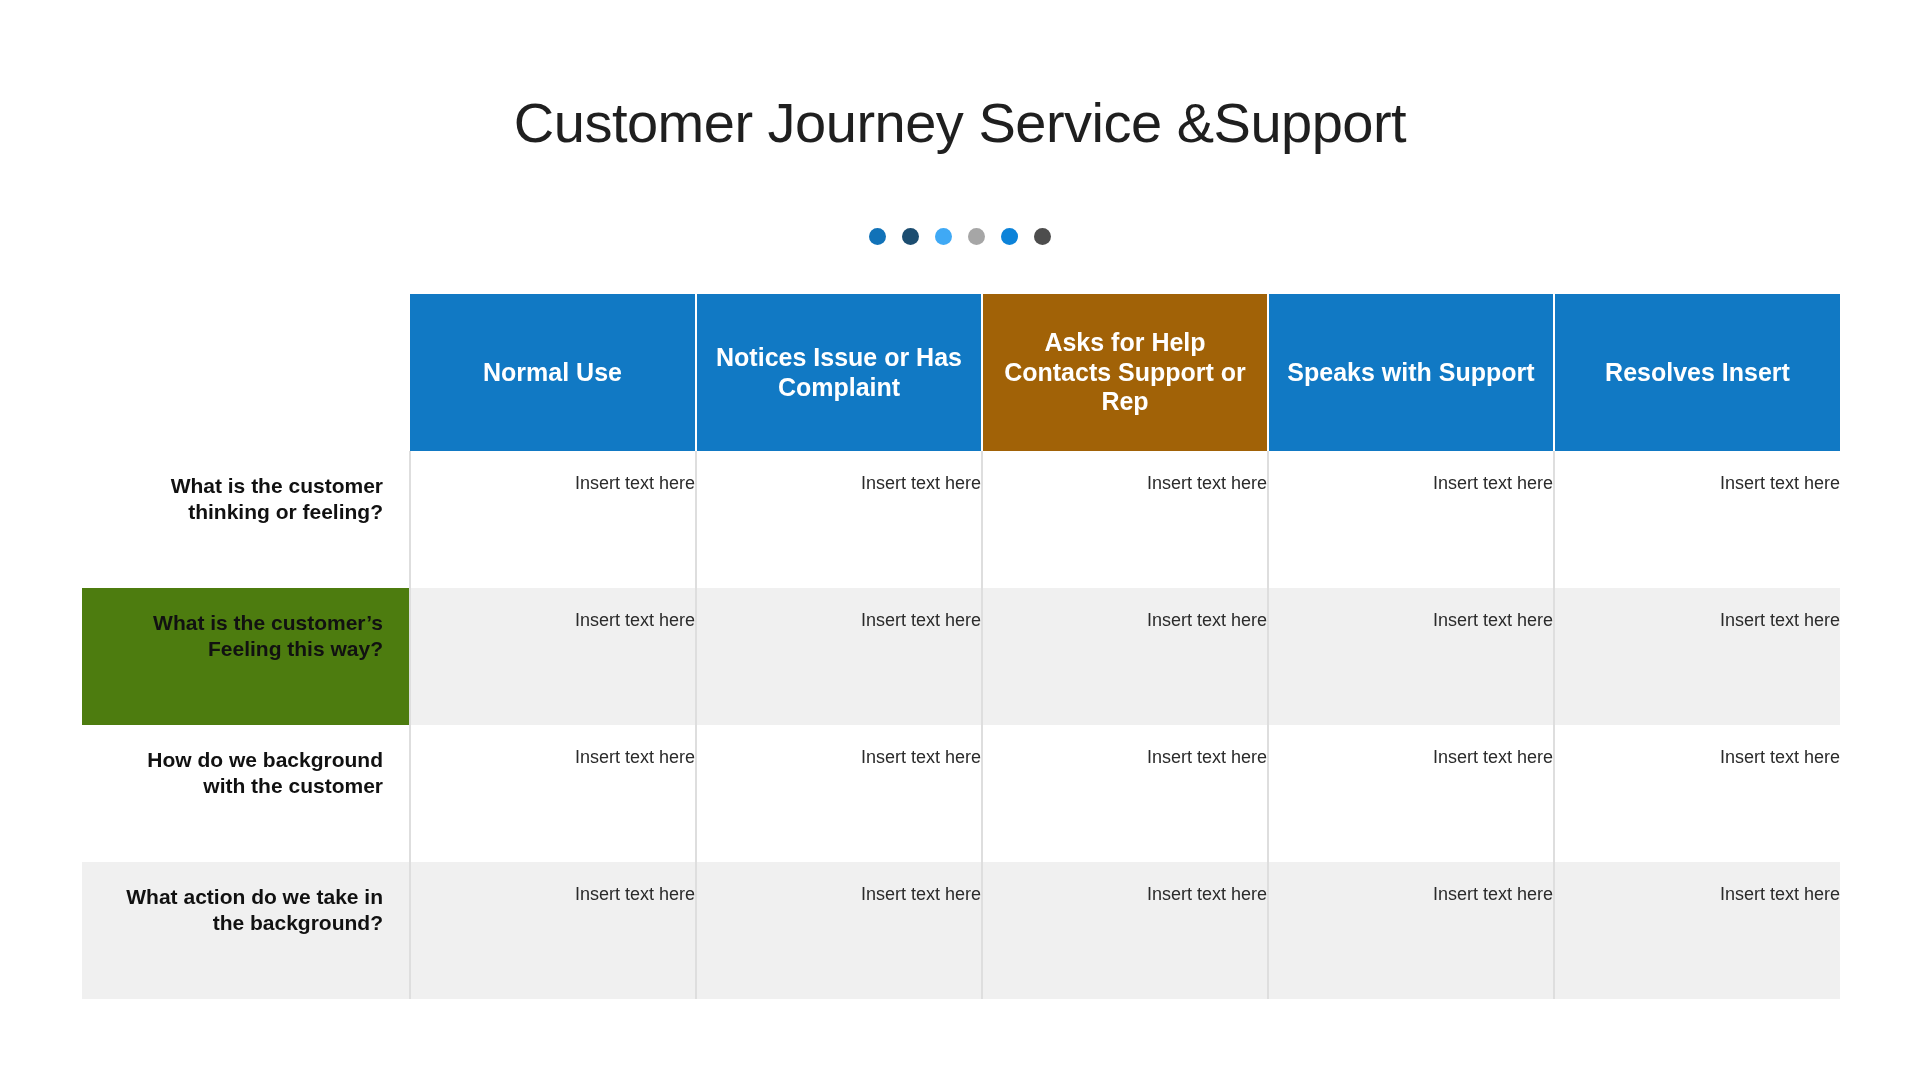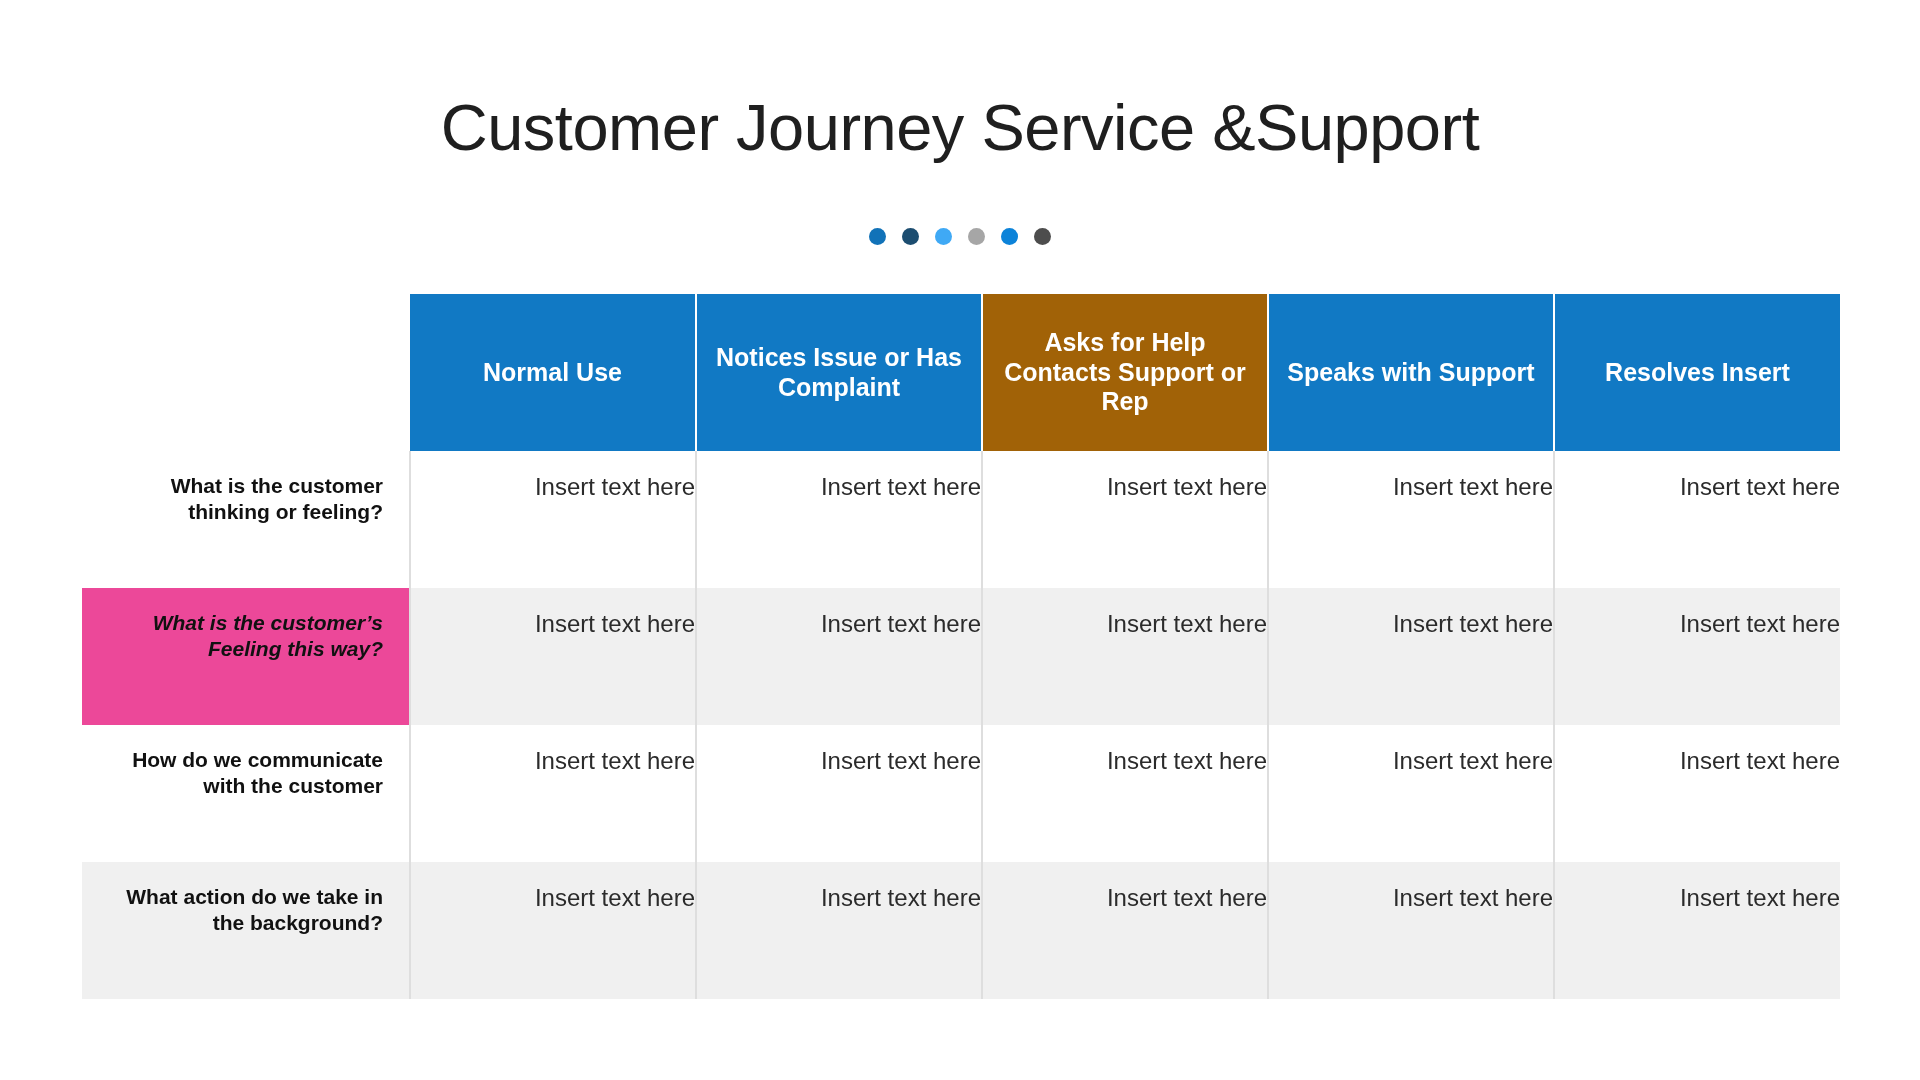--- a/index.html
+++ b/index.html
@@ -22,21 +22,21 @@
     background: #ffffff;
   }
 
   
   .title {
     position: absolute;
     left: 0;
     top: 92px;
     width: 1920px;
     text-align: center;
-    font-size: 65px;
+    font-size: 56px;
     font-weight: 400;
     color: #1f1f1f;
     letter-spacing: -0.5px;
     line-height: 1.1;
     white-space: nowrap;
   }
 
   
   .dots {
     position: absolute;
@@ -100,21 +100,21 @@
   }
 
   .journey-table td.row-label {
     font-size: 21px;
     font-weight: bold;
     color: #111111;
     padding: 22px 26px 10px 18px;
     line-height: 1.22;
   }
   .journey-table td.cell {
-    font-size: 24px;
+    font-size: 18px;
     font-weight: 400;
     color: #2b2b2b;
     padding: 22px 0 10px 16px;
   }
 
   tr.band-shaded td {
     background: #f0f0f0;
   }
   tr.band-plain td {
     background: #ffffff;
@@ -162,29 +162,29 @@
     <tbody>
       <tr class="band-plain">
         <td class="row-label">What is the customer thinking or feeling?</td>
         <td class="cell">Insert text here</td>
         <td class="cell">Insert text here</td>
         <td class="cell">Insert text here</td>
         <td class="cell">Insert text here</td>
         <td class="cell">Insert text here</td>
       </tr>
       <tr class="band-shaded">
-        <td class="row-label" style="background: #ec4899; font-style: italic;">What is the customer’s Feeling this way?</td>
+        <td class="row-label" style="background: #4d7c0f;">What is the customer’s Feeling this way?</td>
         <td class="cell" style="background: rgb(240, 240, 240);">Insert text here</td>
         <td class="cell" style="background: rgb(240, 240, 240);">Insert text here</td>
         <td class="cell" style="background: rgb(240, 240, 240);">Insert text here</td>
         <td class="cell" style="background: rgb(240, 240, 240);">Insert text here</td>
         <td class="cell" style="background: rgb(240, 240, 240);">Insert text here</td>
       </tr>
       <tr class="band-plain">
-        <td class="row-label">How do we communicate with the customer</td>
+        <td class="row-label">How do we background with the customer</td>
         <td class="cell">Insert text here</td>
         <td class="cell">Insert text here</td>
         <td class="cell">Insert text here</td>
         <td class="cell">Insert text here</td>
         <td class="cell">Insert text here</td>
       </tr>
       <tr class="band-shaded">
         <td class="row-label" style="background: rgb(240, 240, 240);">What action do we take in the background?</td>
         <td class="cell" style="background: rgb(240, 240, 240);">Insert text here</td>
         <td class="cell" style="background: rgb(240, 240, 240);">Insert text here</td>

